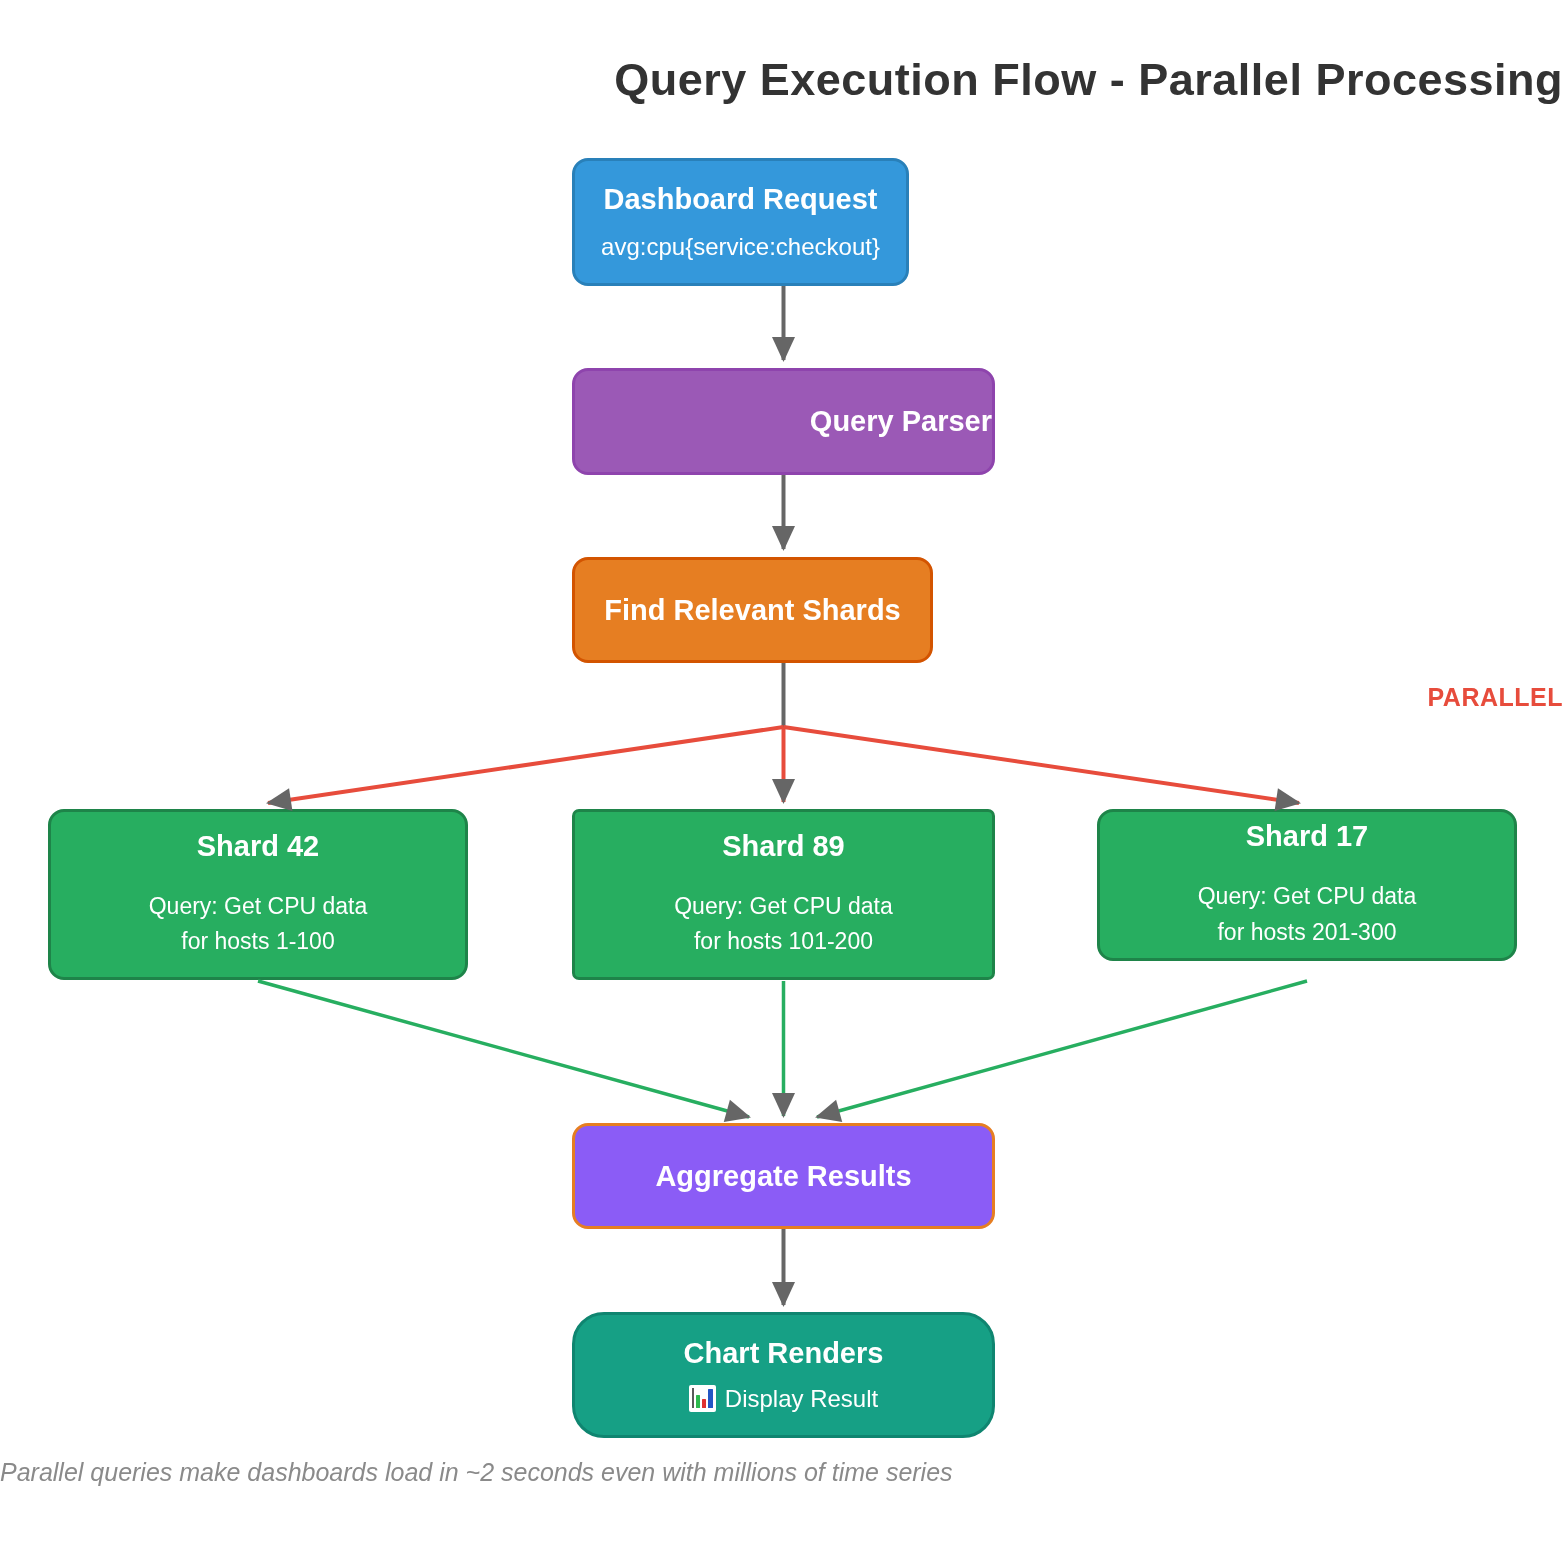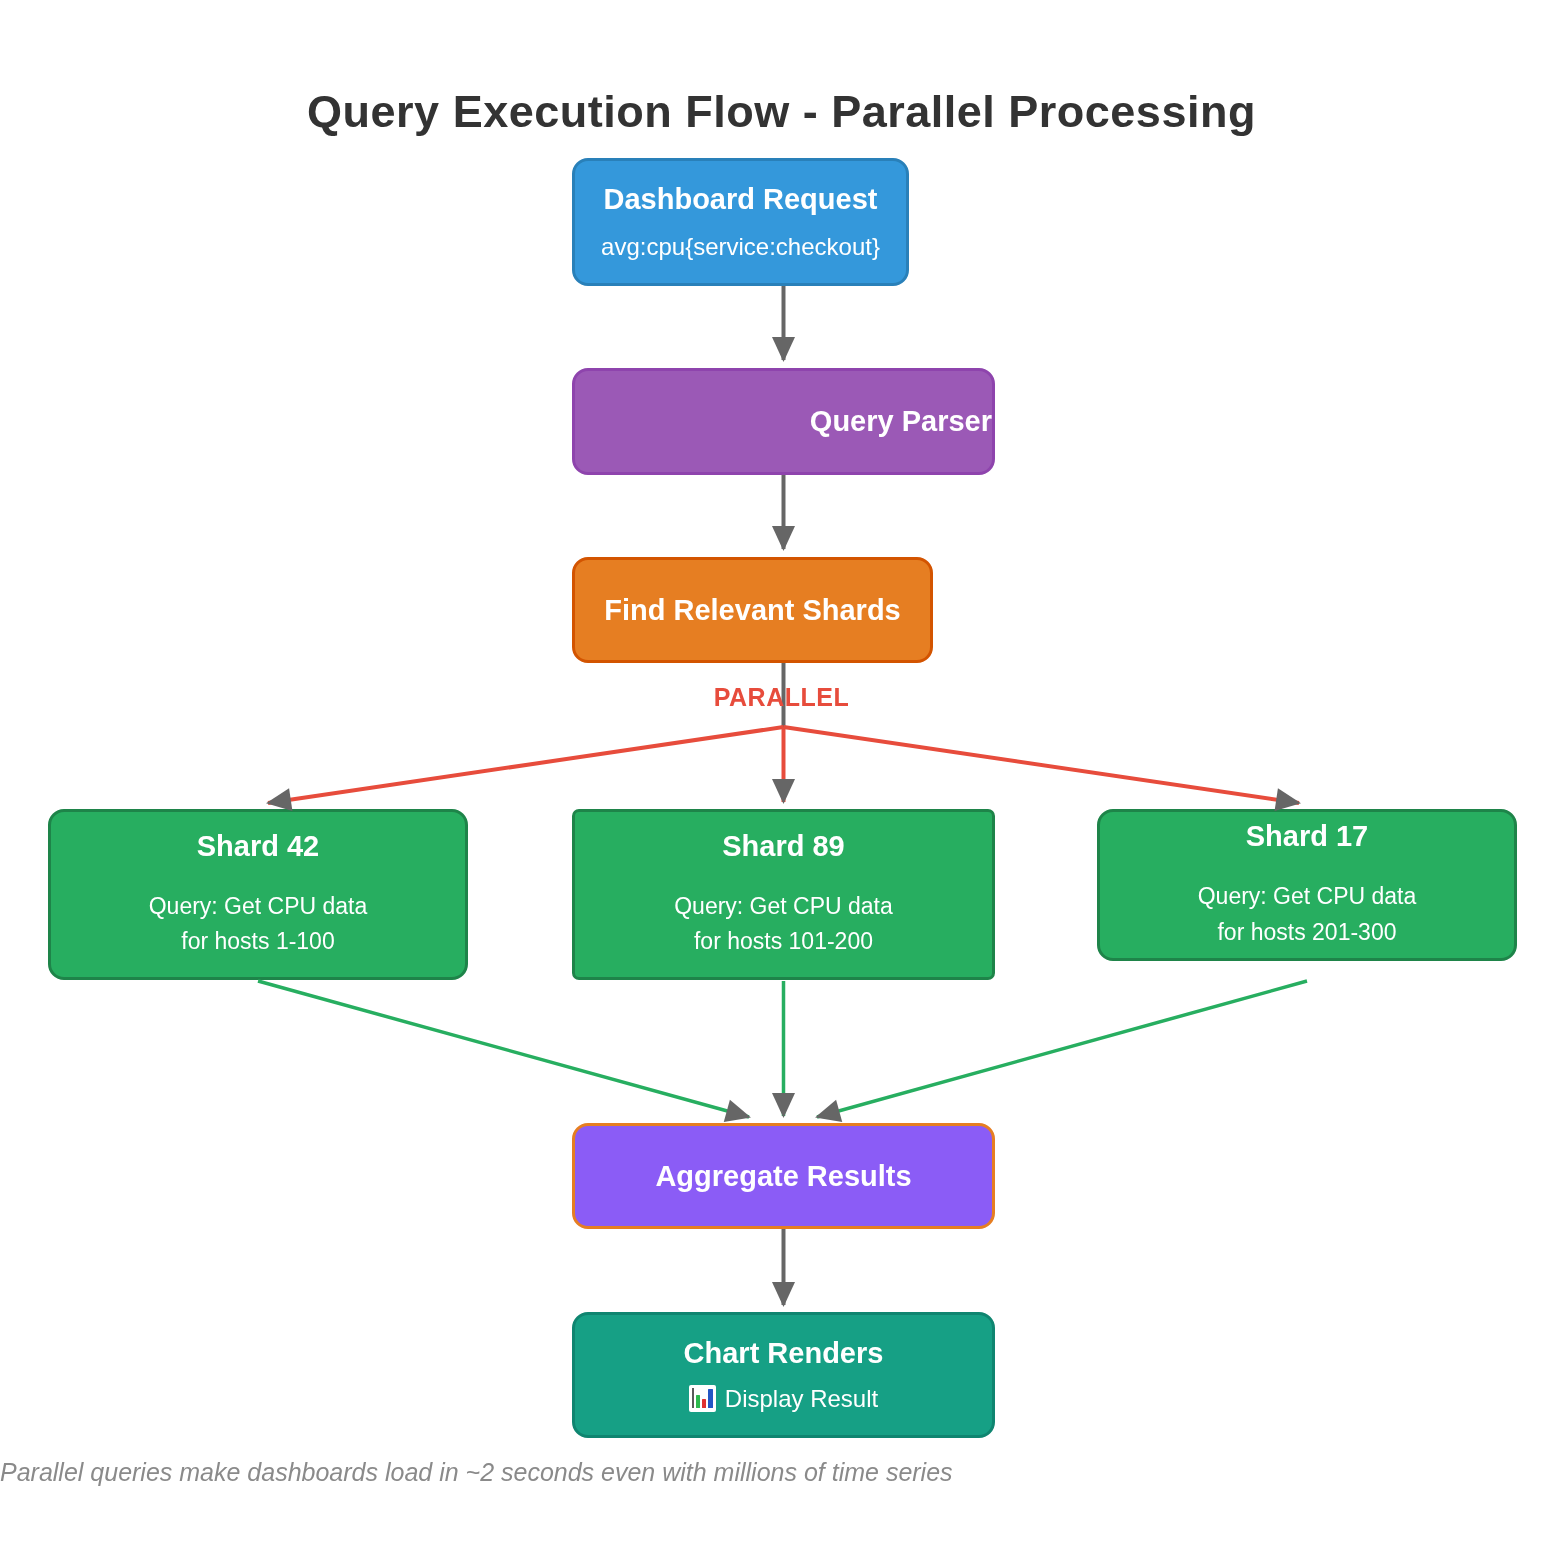--- a/index.html
+++ b/index.html
@@ -1,43 +1,43 @@
 <!DOCTYPE html>
 <html><head>
 <meta charset="utf-8">
 <style>
   html,body{margin:0;padding:0;background:#ffffff;}
   .canvas{
     position:relative;width:1563px;height:1563px;background:#ffffff;
     font-family:"Liberation Sans",sans-serif;overflow:hidden;
   }
   .page-title{
-    position:absolute;left:0;right:0;top:54px;text-align:center;
-    font-size:45px;font-weight:bold;color:#333333;letter-spacing:0.5px;margin-top:32px;
+    position:absolute;left:0;right:0;top:54px;text-align:right;
+    font-size:45px;font-weight:bold;color:#333333;letter-spacing:0.5px;
   }
   .node{
     position:absolute;box-sizing:border-box;border:3px solid;border-radius:16px;
     display:flex;flex-direction:column;align-items:center;justify-content:center;
     color:#ffffff;text-align:center;z-index:2;
   }
   .node-title{font-size:29px;font-weight:bold;line-height:1.2;}
   .node-sub{font-size:24px;margin-top:14px;line-height:1.3;}
   .shard-sub{font-size:23px;margin-top:25px;line-height:1.55;}
   .shard-sub span{display:block;}
   .n-dash {left:572px;top:158px;width:337px;height:128px;background:#3498db;border-color:#2980b9;}
   .n-parse{left:572px;top:368px;width:423px;height:107px;background:#9b59b6;border-color:#8e44ad;align-items:flex-end;}
   .n-find {left:572px;top:557px;width:361px;height:106px;background:#e67e22;border-color:#d35400;}
   .n-s42  {left:48px;  top:809px;width:420px;height:171px;background:#27ae60;border-color:#1e8449;}
   .n-s89  {left:572px; top:809px;width:423px;height:171px;background:#27ae60;border-color:#1e8449;border-radius:7px;}
   .n-s17  {left:1097px;top:809px;width:420px;height:152px;background:#27ae60;border-color:#1e8449;}
   .n-agg  {left:572px;top:1123px;width:423px;height:106px;background:#8b5cf6;border-color:#e67e22;}
-  .n-chart{left:572px;top:1312px;width:423px;height:126px;background:#16a085;border-color:#0f8570;}
+  .n-chart{left:572px;top:1312px;width:423px;height:126px;background:#16a085;border-color:#0f8570;border-radius:32px;}
   .edges{position:absolute;left:0;top:0;width:1563px;height:1563px;z-index:5;pointer-events:none;}
   .parallel-label{
-    position:absolute;left:0;right:0;top:683px;text-align:center;z-index:6;
+    position:absolute;left:0;right:0;top:683px;text-align:right;z-index:6;
     font-size:25px;font-weight:bold;color:#e74c3c;letter-spacing:0.5px;
   }
   .footer-caption{
     position:absolute;left:0;right:0;top:1458px;text-align:left;
     font-size:25px;font-style:italic;color:#8a8a8a;
   }
   .chart-row{display:flex;align-items:center;justify-content:center;gap:9px;margin-top:12px;}
   .chart-row .row-text{font-size:24px;margin-top:0;}
   .chart-icon{
     position:relative;width:27px;height:27px;background:#ffffff;border-radius:2px;

